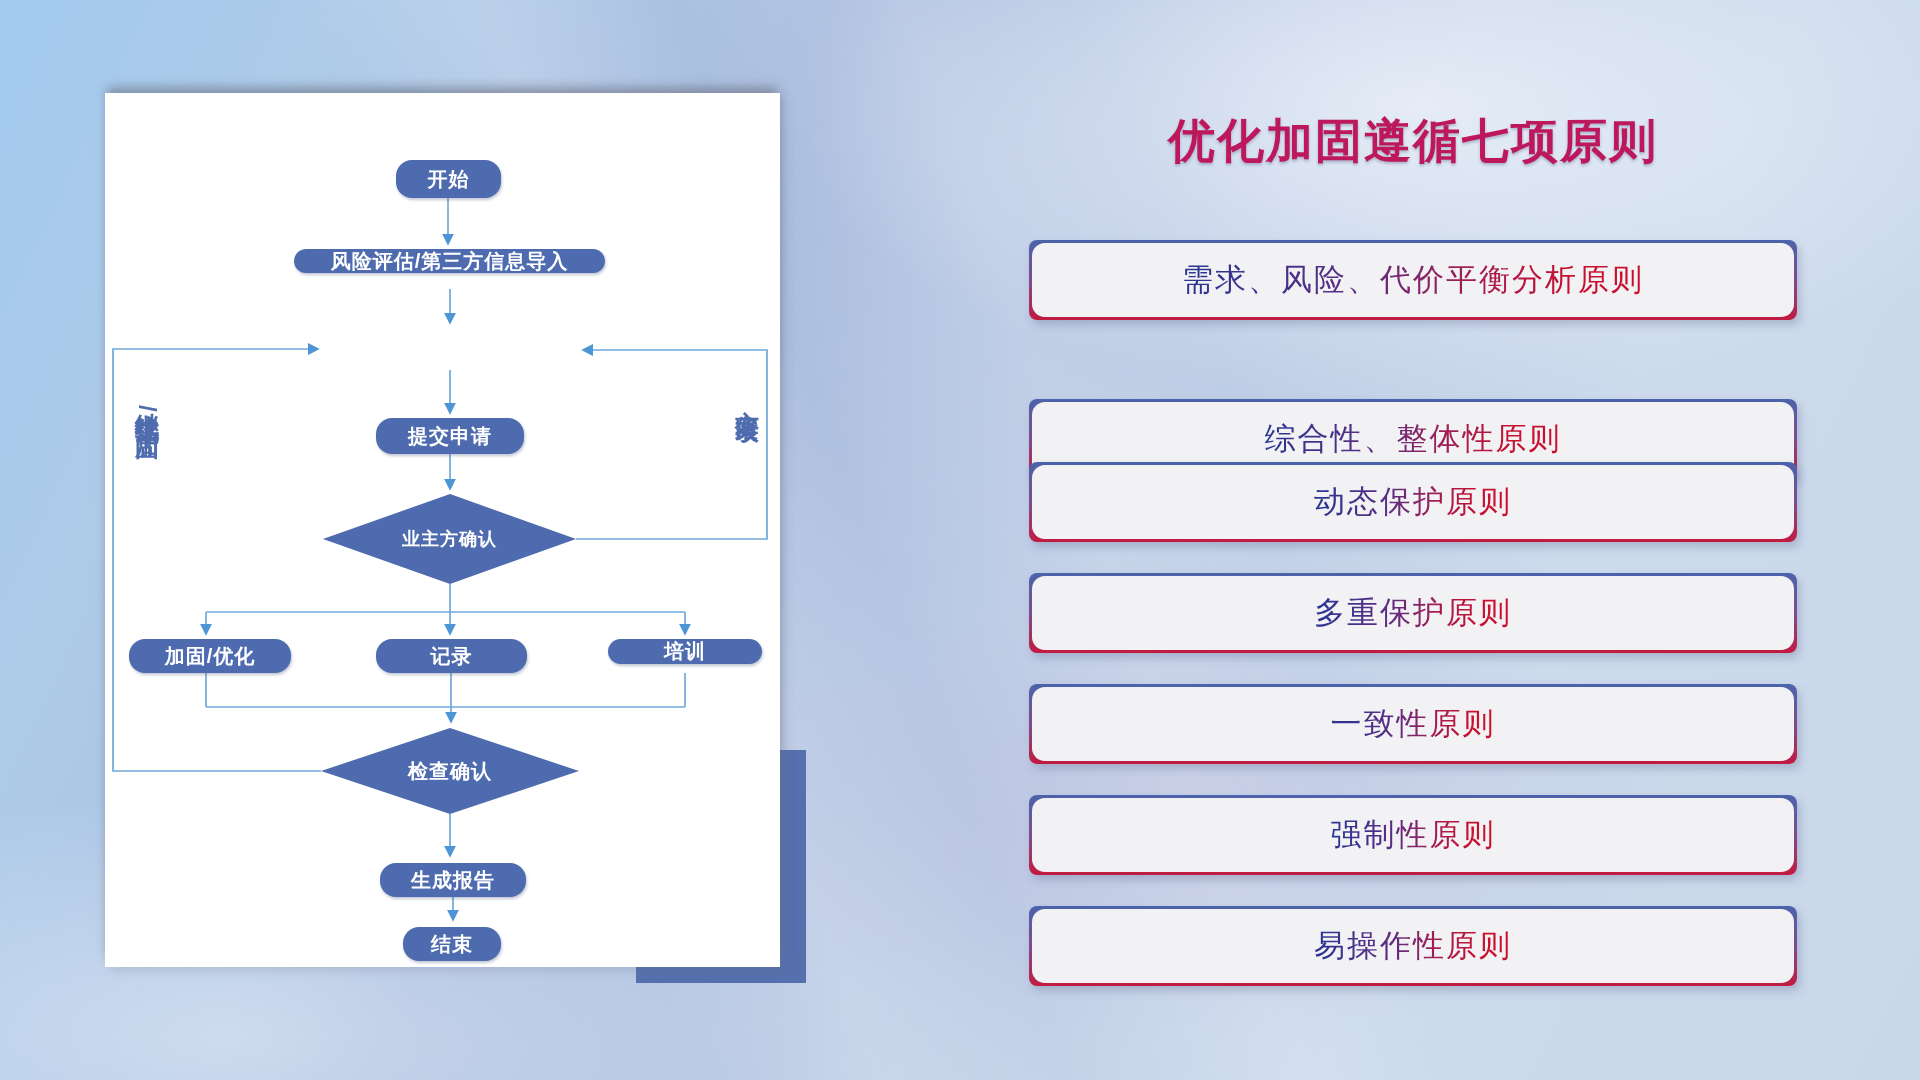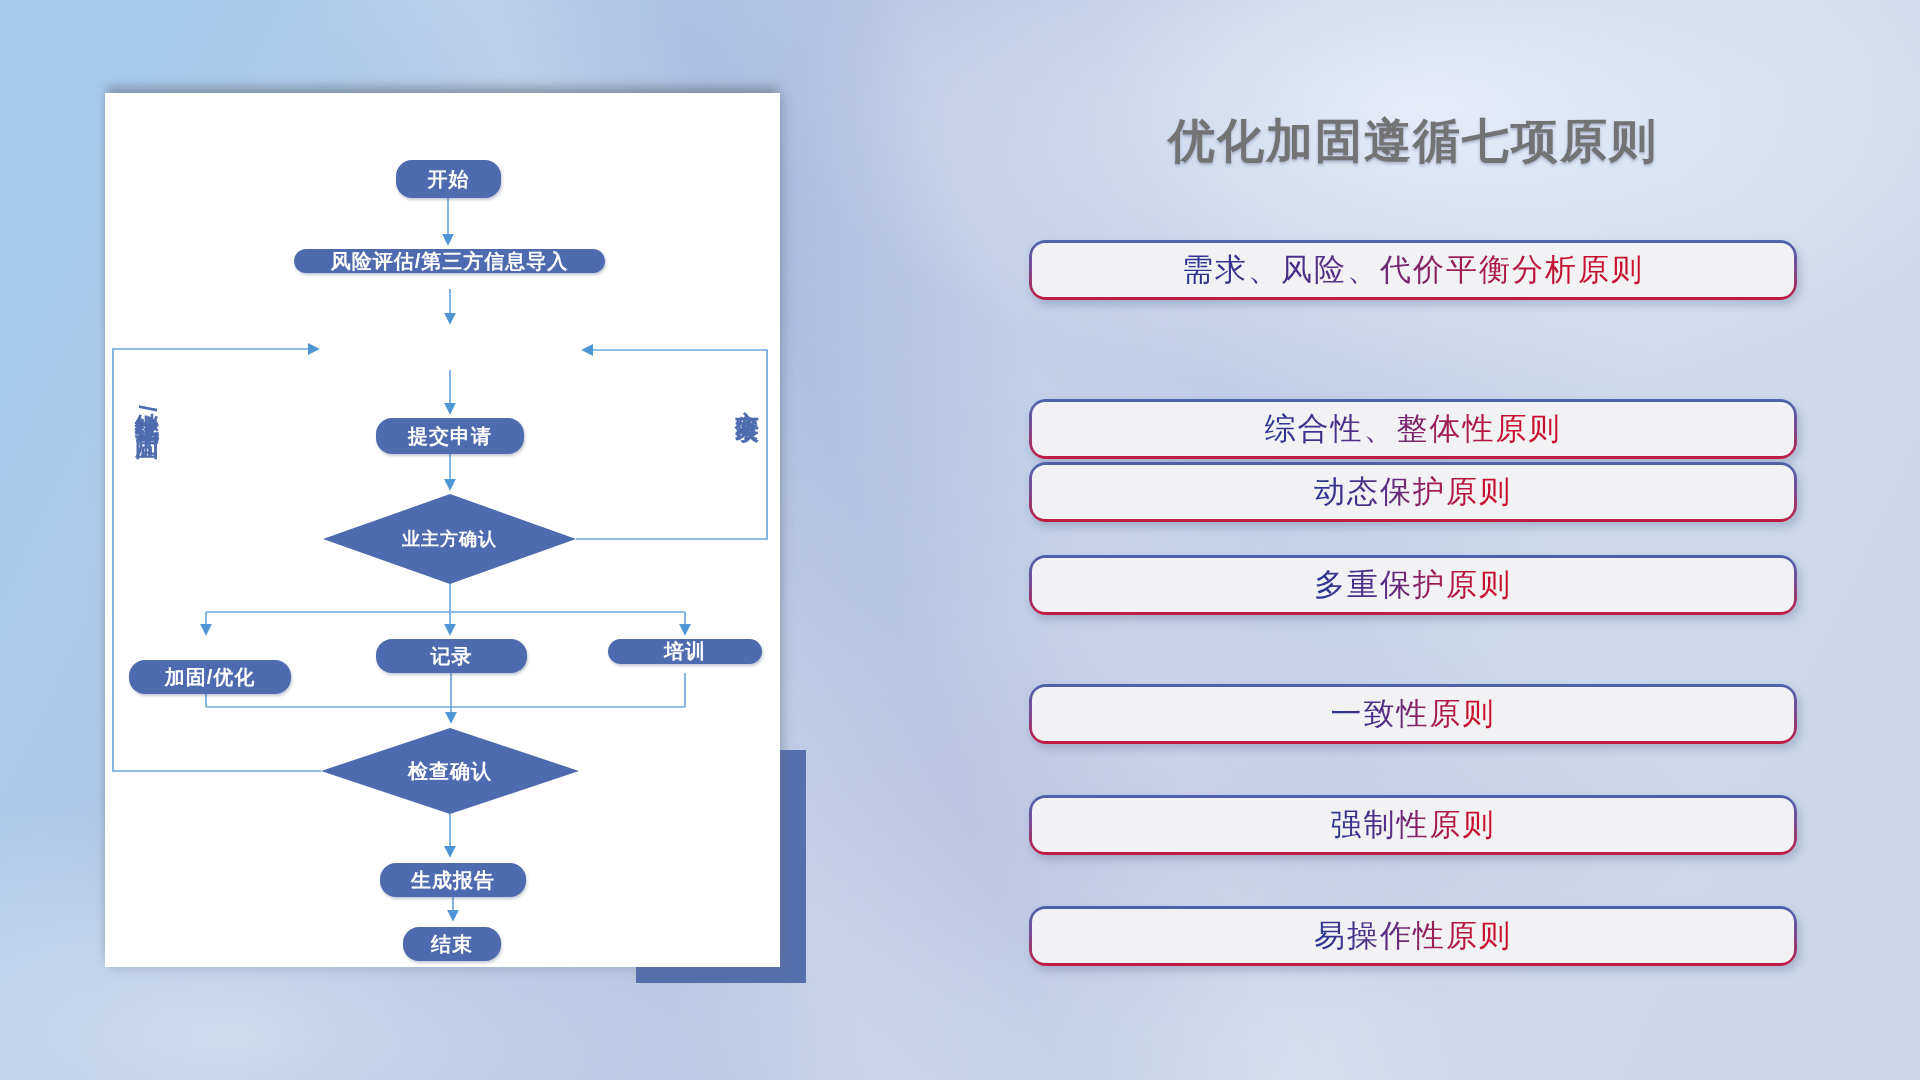--- a/index.html
+++ b/index.html
@@ -43,27 +43,27 @@
     color:#fff;font-weight:bold;letter-spacing:1px;
   }
   .side-label{
     position:absolute;writing-mode:vertical-rl;text-orientation:mixed;
     color:#4e6cae;font-weight:bold;font-size:24px;letter-spacing:3px;line-height:1;
   }
   .conn{position:absolute;left:0;top:0;}
   
   .title{
     position:absolute;left:1029px;top:110px;width:768px;
-    text-align:center;font-size:47px;font-weight:bold;color:#737373;
+    text-align:center;font-size:47px;font-weight:bold;color:#be185d;
     letter-spacing:2px;text-shadow:0 2px 3px rgba(70,80,125,.35);
     z-index:2;
   }
   .pbox{
-    position:absolute;left:1029px;width:768px;height:60px;
-    border-radius:17px;padding:3px;box-sizing:border-box;
+    position:absolute;left:1029px;width:768px;height:80px;
+    border-radius:8px;padding:3px;box-sizing:border-box;
     background:linear-gradient(180deg,#4a63ab 0%,#7b4d93 48%,#c21a3f 100%);
     box-shadow:3px 5px 8px rgba(90,100,140,.30);
     z-index:2;
   }
   .pbox-inner{
     width:100%;height:100%;border-radius:13px;background:#f2f2f4;
     display:flex;align-items:center;justify-content:center;
   }
   .ptext{
     font-size:31px;letter-spacing:2px;
@@ -112,21 +112,21 @@
 
   <div class="fnode" style="left:291px;top:67px;width:105px;height:38px;">开始</div>
 
   <div class="fnode" style="left:189px;top:156px;width:311px;height:24px;">风险评估/第三方信息导入</div>
 
 
   <div class="fnode" style="left:271px;top:325px;width:148px;height:36px;">提交申请</div>
 
   <div class="dlabel" style="left:218px;top:401px;width:253px;height:90px;font-size:18px;">业主方确认</div>
 
-  <div class="fnode" style="left:24px;top:546px;width:162px;height:34px;margin-top:21px;">加固/优化</div>
+  <div class="fnode" style="left:24px;top:546px;width:162px;height:34px;">加固/优化</div>
 
   <div class="fnode" style="left:271px;top:546px;width:151px;height:34px;">记录</div>
 
   <div class="fnode" style="left:503px;top:546px;width:154px;height:25px;">培训</div>
 
   <div class="dlabel" style="left:216px;top:635px;width:258px;height:86px;font-size:20px;">检查确认</div>
 
   <div class="fnode" style="left:275px;top:770px;width:146px;height:34px;">生成报告</div>
 
   <div class="fnode" style="left:298px;top:834px;width:98px;height:34px;">结束</div>
@@ -150,21 +150,21 @@
     <span class="ptext">综合性、整体性原则</span>
   </div>
 </div>
 
 <div class="pbox" style="top:462px;">
   <div class="pbox-inner">
     <span class="ptext">动态保护原则</span>
   </div>
 </div>
 
-<div class="pbox" style="top:555px;">
+<div class="pbox" style="top:573px;">
   <div class="pbox-inner">
     <span class="ptext">多重保护原则</span>
   </div>
 </div>
 
 <div class="pbox" style="top:684px;">
   <div class="pbox-inner">
     <span class="ptext">一致性原则</span>
   </div>
 </div>

